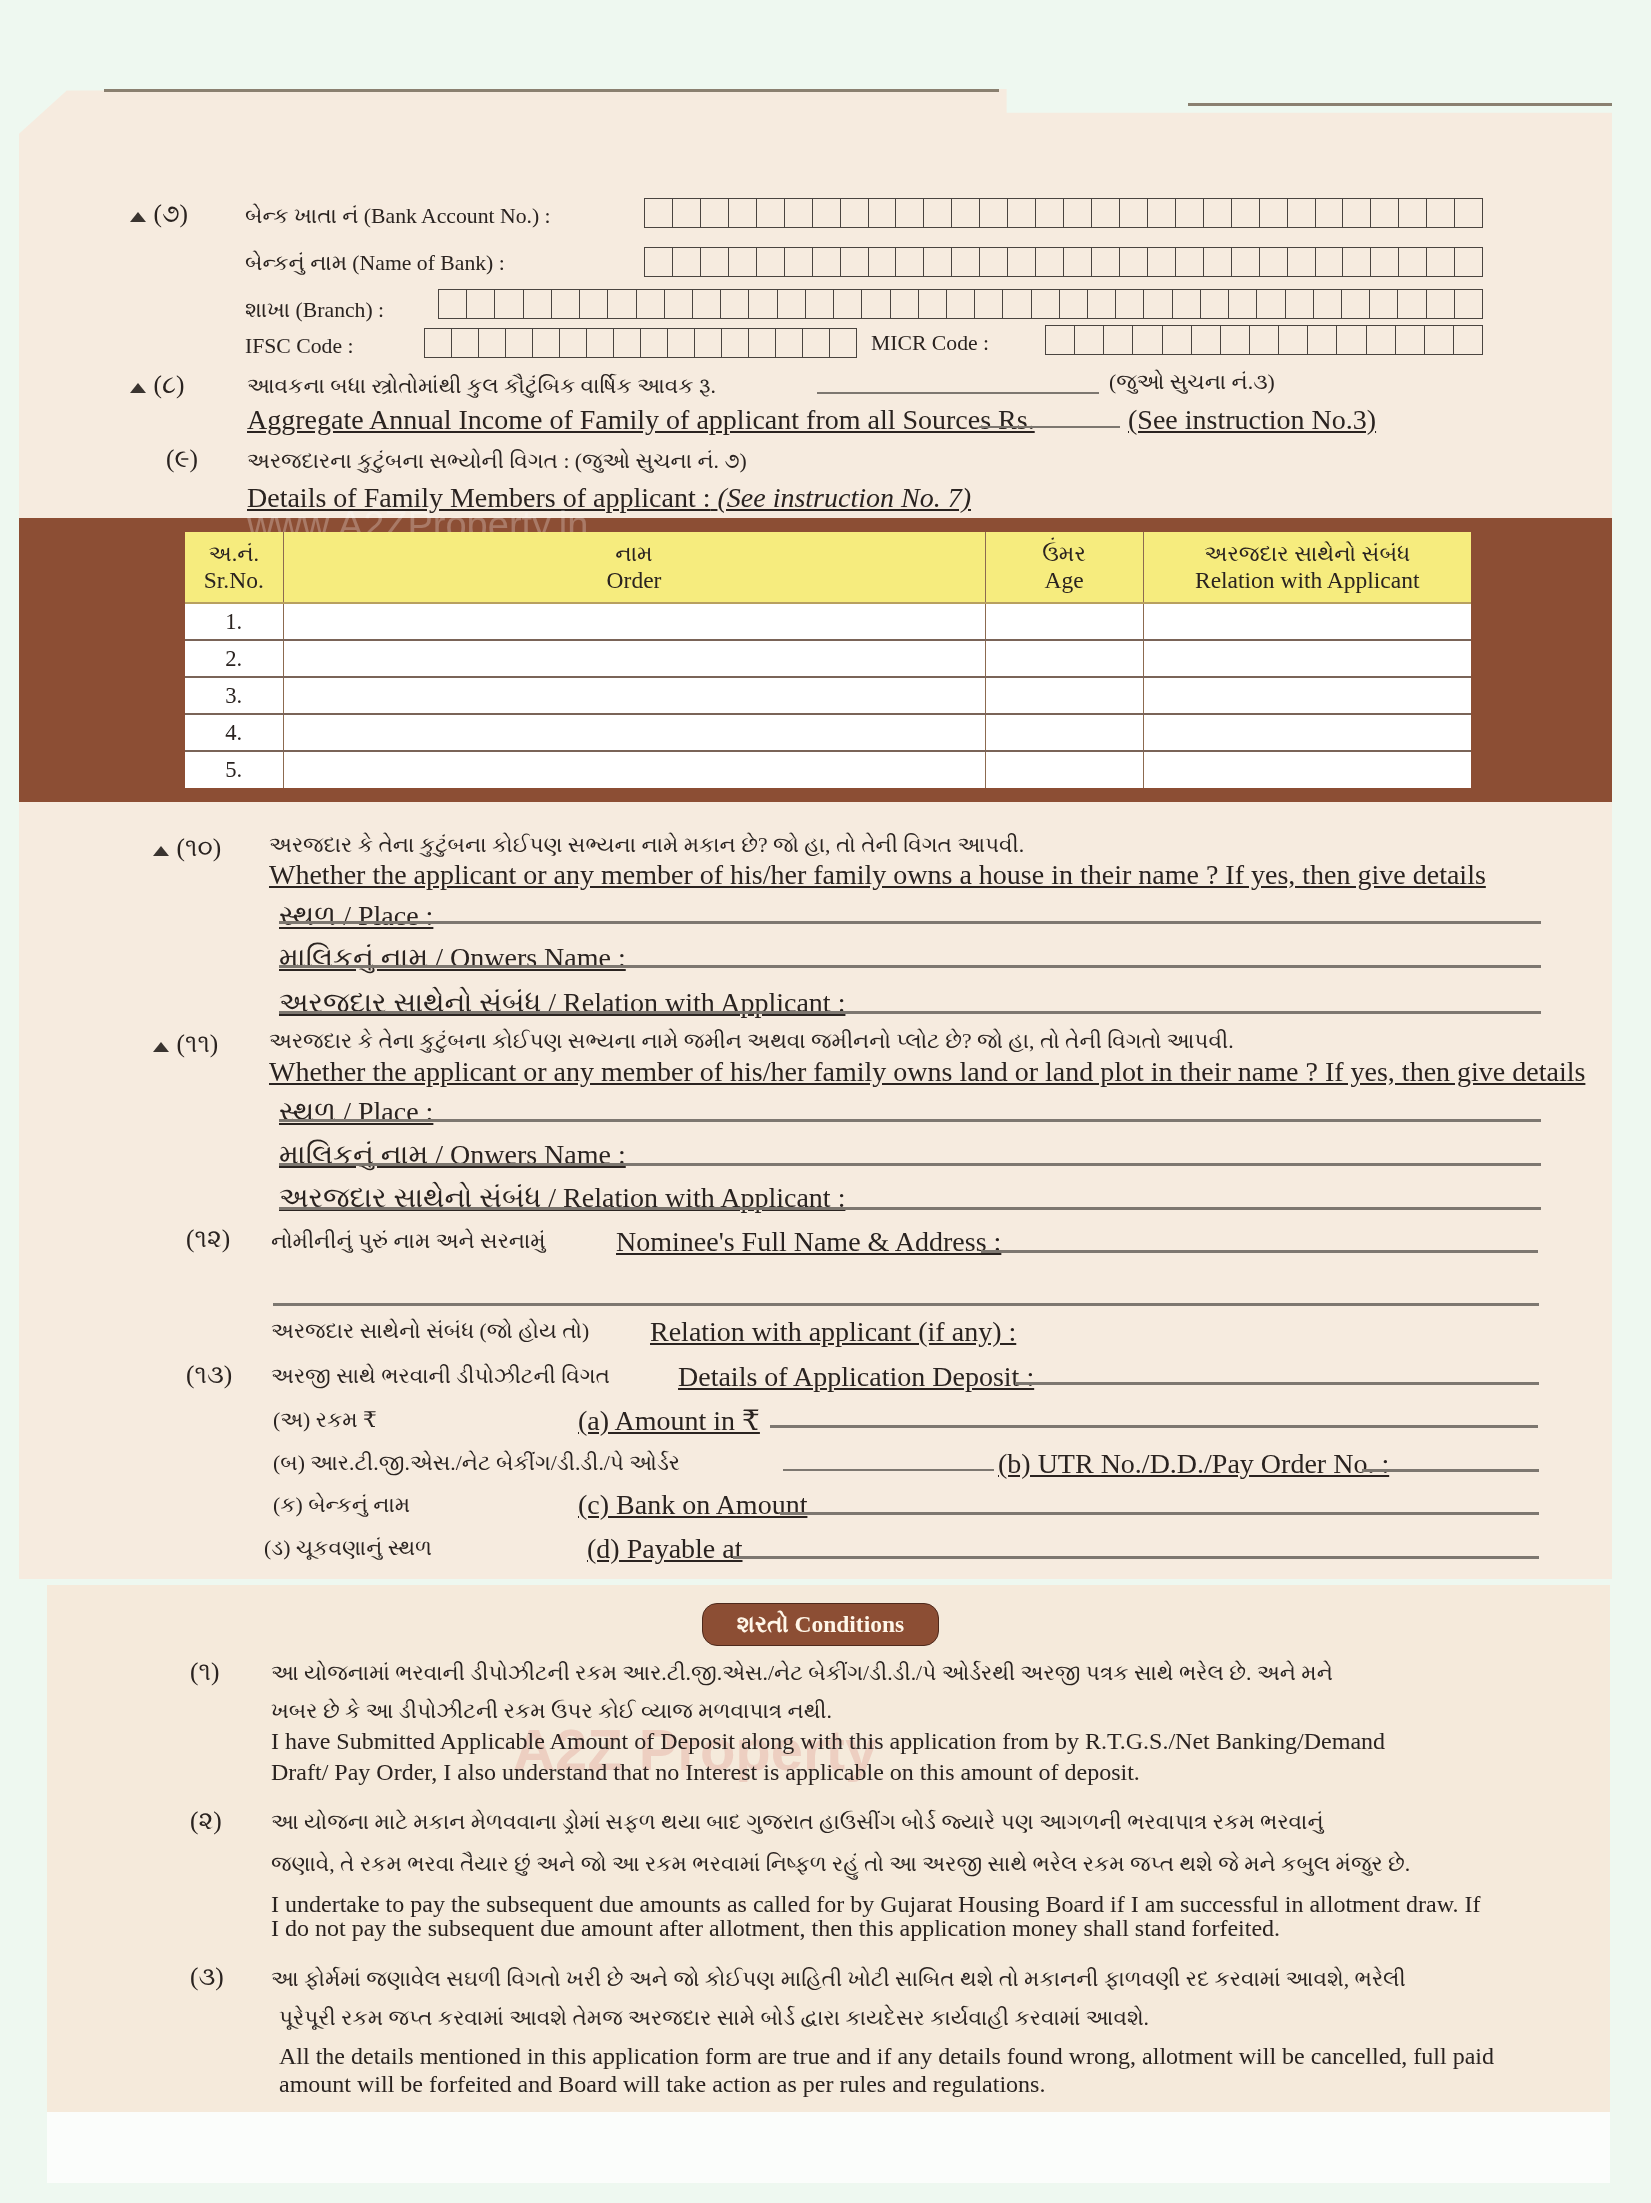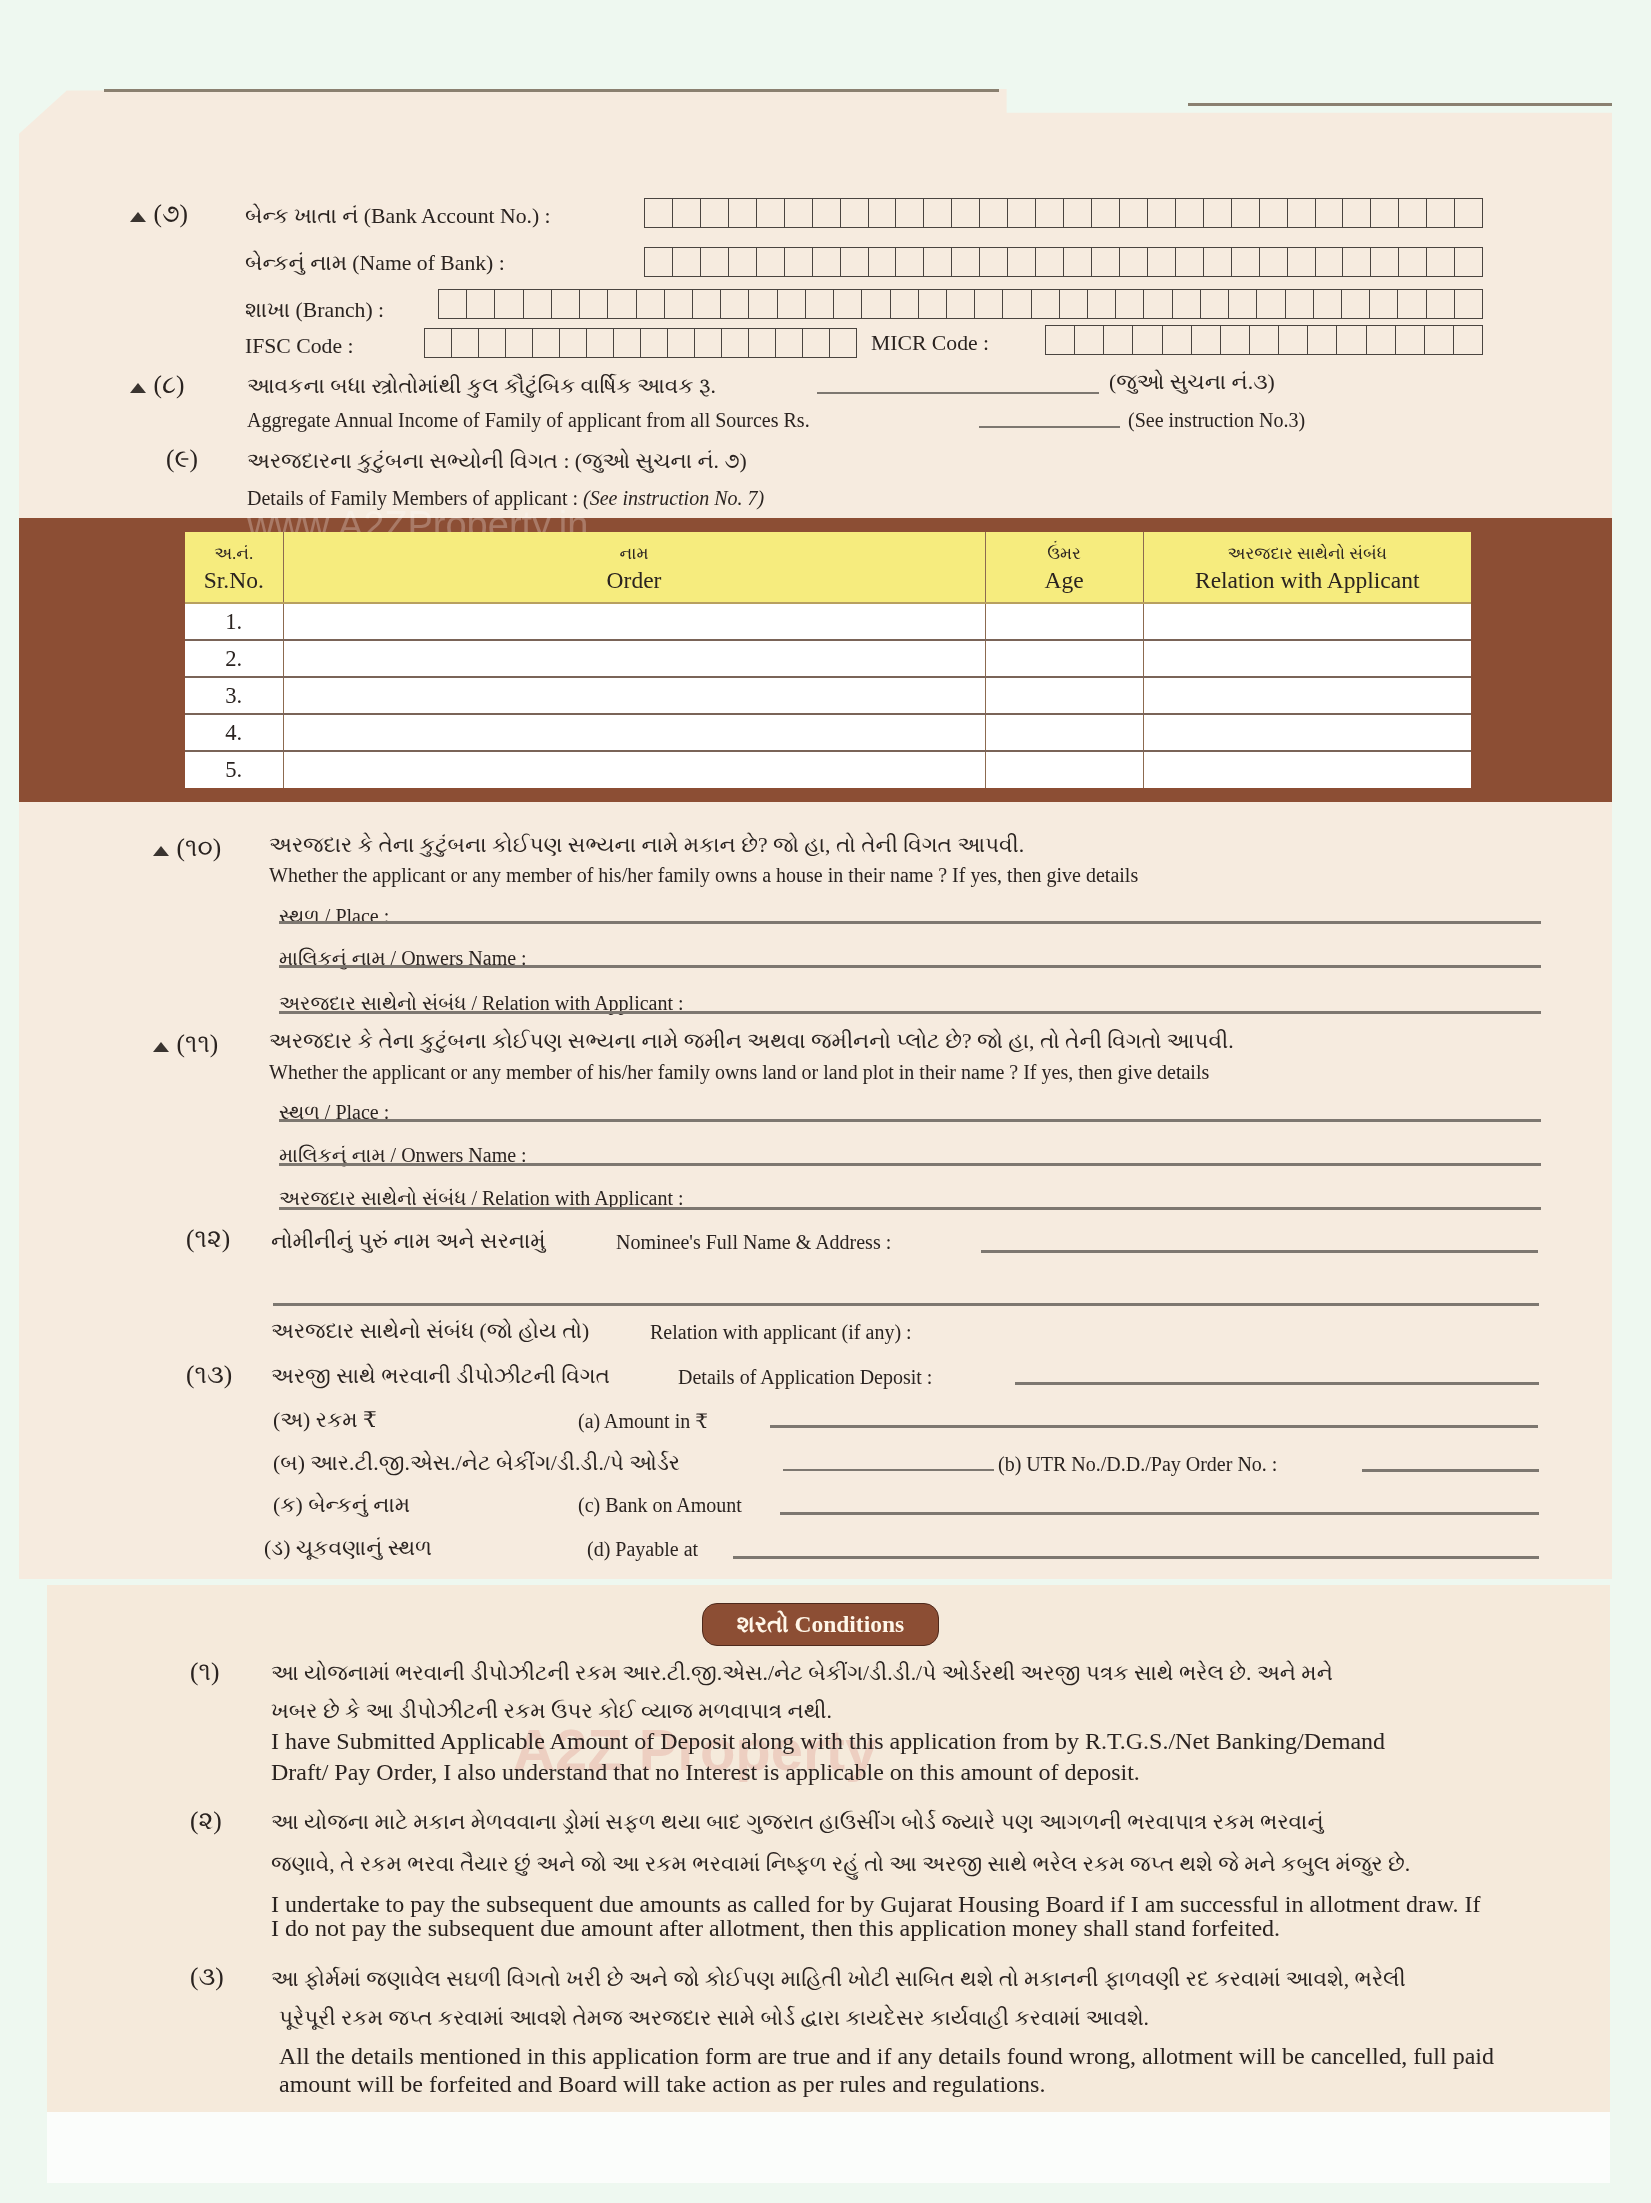--- a/index.html
+++ b/index.html
@@ -25,21 +25,21 @@
   .paper-bottom {
     position: absolute; left: 47px; top: 1585px; width: 1563px; height: 527px;
     background: #f5eadb;
   }
   .paper-white {
     position: absolute; left: 47px; top: 2112px; width: 1563px; height: 71px; background: #fbfdfb;
   }
 
   .abs { position: absolute; white-space: nowrap; }
   .txt { font-size: 21.7px; line-height: 26px; }
-  .txt-sm { font-size: 20px; line-height: 24.5px; }
+  .txt-sm { font-size: 28px; line-height: 24.5px; text-decoration: underline; }
   .num { font-size: 25.4px; }
   .tri {
     display: inline-block; width: 0; height: 0;
     border-left: 8.5px solid transparent; border-right: 8.5px solid transparent;
     border-bottom: 10.4px solid #3a3430; vertical-align: middle; margin-right: 7.5px;
   }
 
   .boxes { position: absolute; display: flex; border: 1.9px solid #4a4440; height: 30px; }
   .boxes span { flex: 1; border-right: 1.9px solid #4a4440; }
   .boxes span:last-child { border-right: none; }
@@ -53,21 +53,21 @@
   table.family {
     position: absolute; left: 185px; top: 532px; width: 1286px; height: 255px;
     border-collapse: collapse; background: #fff;
     font-family: "Liberation Serif", serif;
   }
   table.family th {
     background: #f6ec7e; font-weight: normal; text-align: center;
     font-size: 23.5px; line-height: 26px; height: 71px; border-right: 1.9px solid #8c6a50;
     border-bottom: 2.8px solid #b8a060;
   }
-  table.family th .gu { font-size: 17px; display: block; }
+  table.family th .gu { font-size: 22px; display: block; }
   table.family td {
     height: 37px; border-right: 1.9px solid #8c6a50; border-bottom: 2.8px solid #7a6458;
     font-size: 22.6px; text-align: center;
   }
   table.family tr:last-child td { border-bottom: none; }
   table.family th:last-child, table.family td:last-child { border-right: none; }
 
   .pill {
     position: absolute; left: 702px; top: 1603px; width: 237px; height: 43px;
     background: #8c4e34; border: 1.9px solid #4e2a1c; border-radius: 15px;

